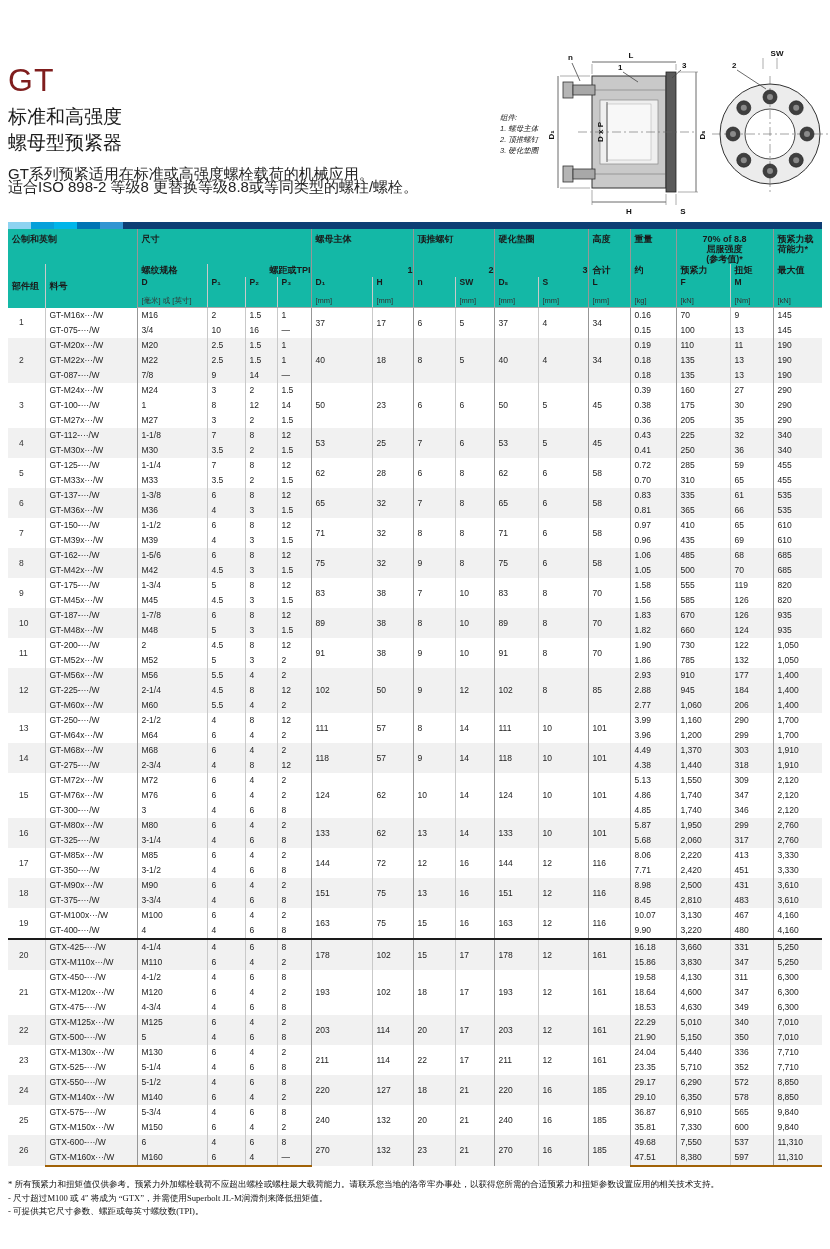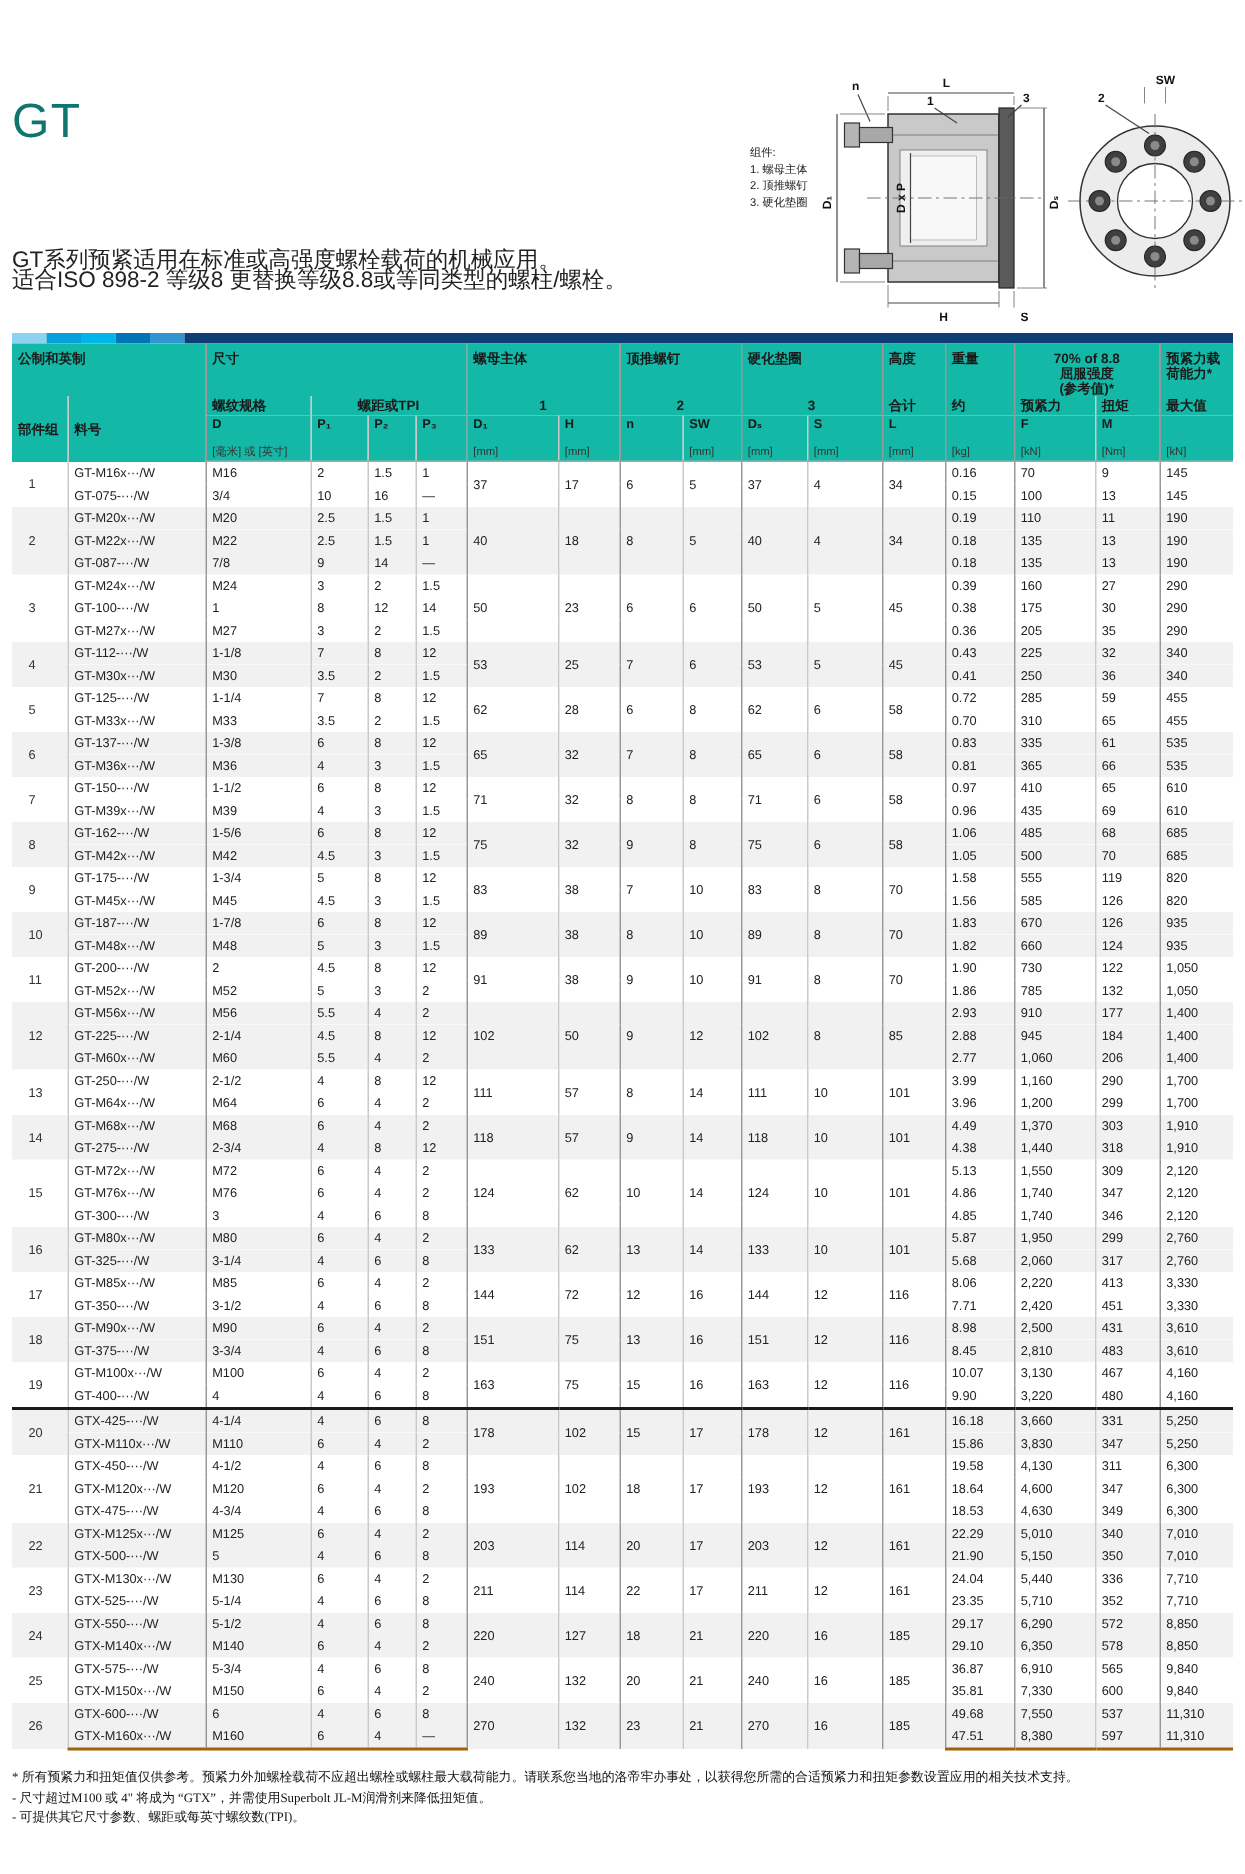--- a/index.html
+++ b/index.html
@@ -1,40 +1,40 @@
 <!DOCTYPE html>
 <html><head>
 <meta charset="utf-8">
 <style>
   html,body{margin:0;padding:0;background:#fff;}
   #page{position:relative;width:830px;height:1249px;background:#fff;overflow:hidden;
         font-family:"Liberation Sans","DejaVu Sans",sans-serif;color:#1a1a1a;}
   
-  .title{position:absolute;left:8px;top:62px;font-size:32px;font-weight:300;letter-spacing:1px;color:#0f766e;}
+  .title{position:absolute;left:8px;top:62px;font-size:32px;font-weight:300;letter-spacing:1px;color:#7f1d1d;}
   .subtitle{position:absolute;left:8px;top:104px;font-size:19px;line-height:26px;color:#1a1a1a;white-space:pre-line;}
   .intro{position:absolute;left:8px;top:167px;font-size:15px;line-height:13px;color:#222;white-space:pre-line;}
   
   #drawing{position:absolute;left:480px;top:42px;width:350px;height:176px;}
-  .legend{position:absolute;left:500px;top:96px;font-size:7.5px;line-height:11px;color:#222;}
+  .legend{position:absolute;left:500px;top:112px;font-size:7.5px;line-height:11px;color:#222;font-style:italic;}
   svg text{font-family:"Liberation Sans","DejaVu Sans",sans-serif;}
   .dim{font-size:8px;font-weight:bold;fill:#111;}
   .ln{stroke:#444;stroke-width:0.8;fill:none;}
   .thin{stroke:#777;stroke-width:0.6;fill:none;}
   
   #topbar{position:absolute;left:8px;top:222px;width:814px;height:7px;display:flex;}
   #topbar div{height:7px;}
   
   #tablewrap{position:absolute;left:8px;top:229px;width:814px;}
   table{border-collapse:collapse;table-layout:fixed;width:814px;}
   thead{background:#14b8a6;}
   th{font-weight:bold;text-align:left;padding:0 0 0 4px;vertical-align:top;}
   .r1 th{font-size:9px;height:26px;padding-top:5px;line-height:10px;white-space:pre-line;}
   .r1 th.ctr{text-align:center;padding-left:0;}
   .r2 th{font-size:9px;height:13px;line-height:12px;}
-  .r2 th.ctr{text-align:center;padding-left:0;margin-top:40px;}
+  .r2 th.ctr{text-align:right;padding-left:0;margin-top:40px;}
   .r3 th{height:30px;}
   .hc{height:29px;display:flex;flex-direction:column;justify-content:space-between;}
   .sym{font-size:8.5px;font-weight:bold;line-height:10px;}
   .unit{font-size:7.5px;font-weight:normal;color:#333;line-height:9px;padding-bottom:1px;}
   .vmid{vertical-align:middle;font-size:9px;margin-left:16px;}
   thead tr.r3 th{border-bottom:1px solid #a8a8a8;}
   td{font-size:8.5px;height:15px;line-height:15px;padding:0 0 0 4px;color:#222;
      overflow:hidden;white-space:nowrap;vertical-align:middle;}
   td.grp{padding-left:11px;color:#333;}
   tr.stripe td{background:#f1f1f1;}
@@ -47,20 +47,22 @@
         font-family:"Liberation Serif","DejaVu Serif",serif;
         font-size:8.6px;line-height:13.5px;color:#111;}
   #foot div{white-space:nowrap;}
 </style>
 </head>
 <body>
 
 <div id="page">
 
   <div class="title">GT</div>
+  <div class="subtitle">标准和高强度
+螺母型预紧器</div>
   <div class="intro">GT系列预紧适用在标准或高强度螺栓载荷的机械应用。
 适合ISO 898-2 等级8 更替换等级8.8或等同类型的螺柱/螺栓。</div>
 
   <div class="legend">
     <div>组件:</div>
     <div>1. 螺母主体</div>
     <div>2. 顶推螺钉</div>
     <div>3. 硬化垫圈</div>
   </div>
 

